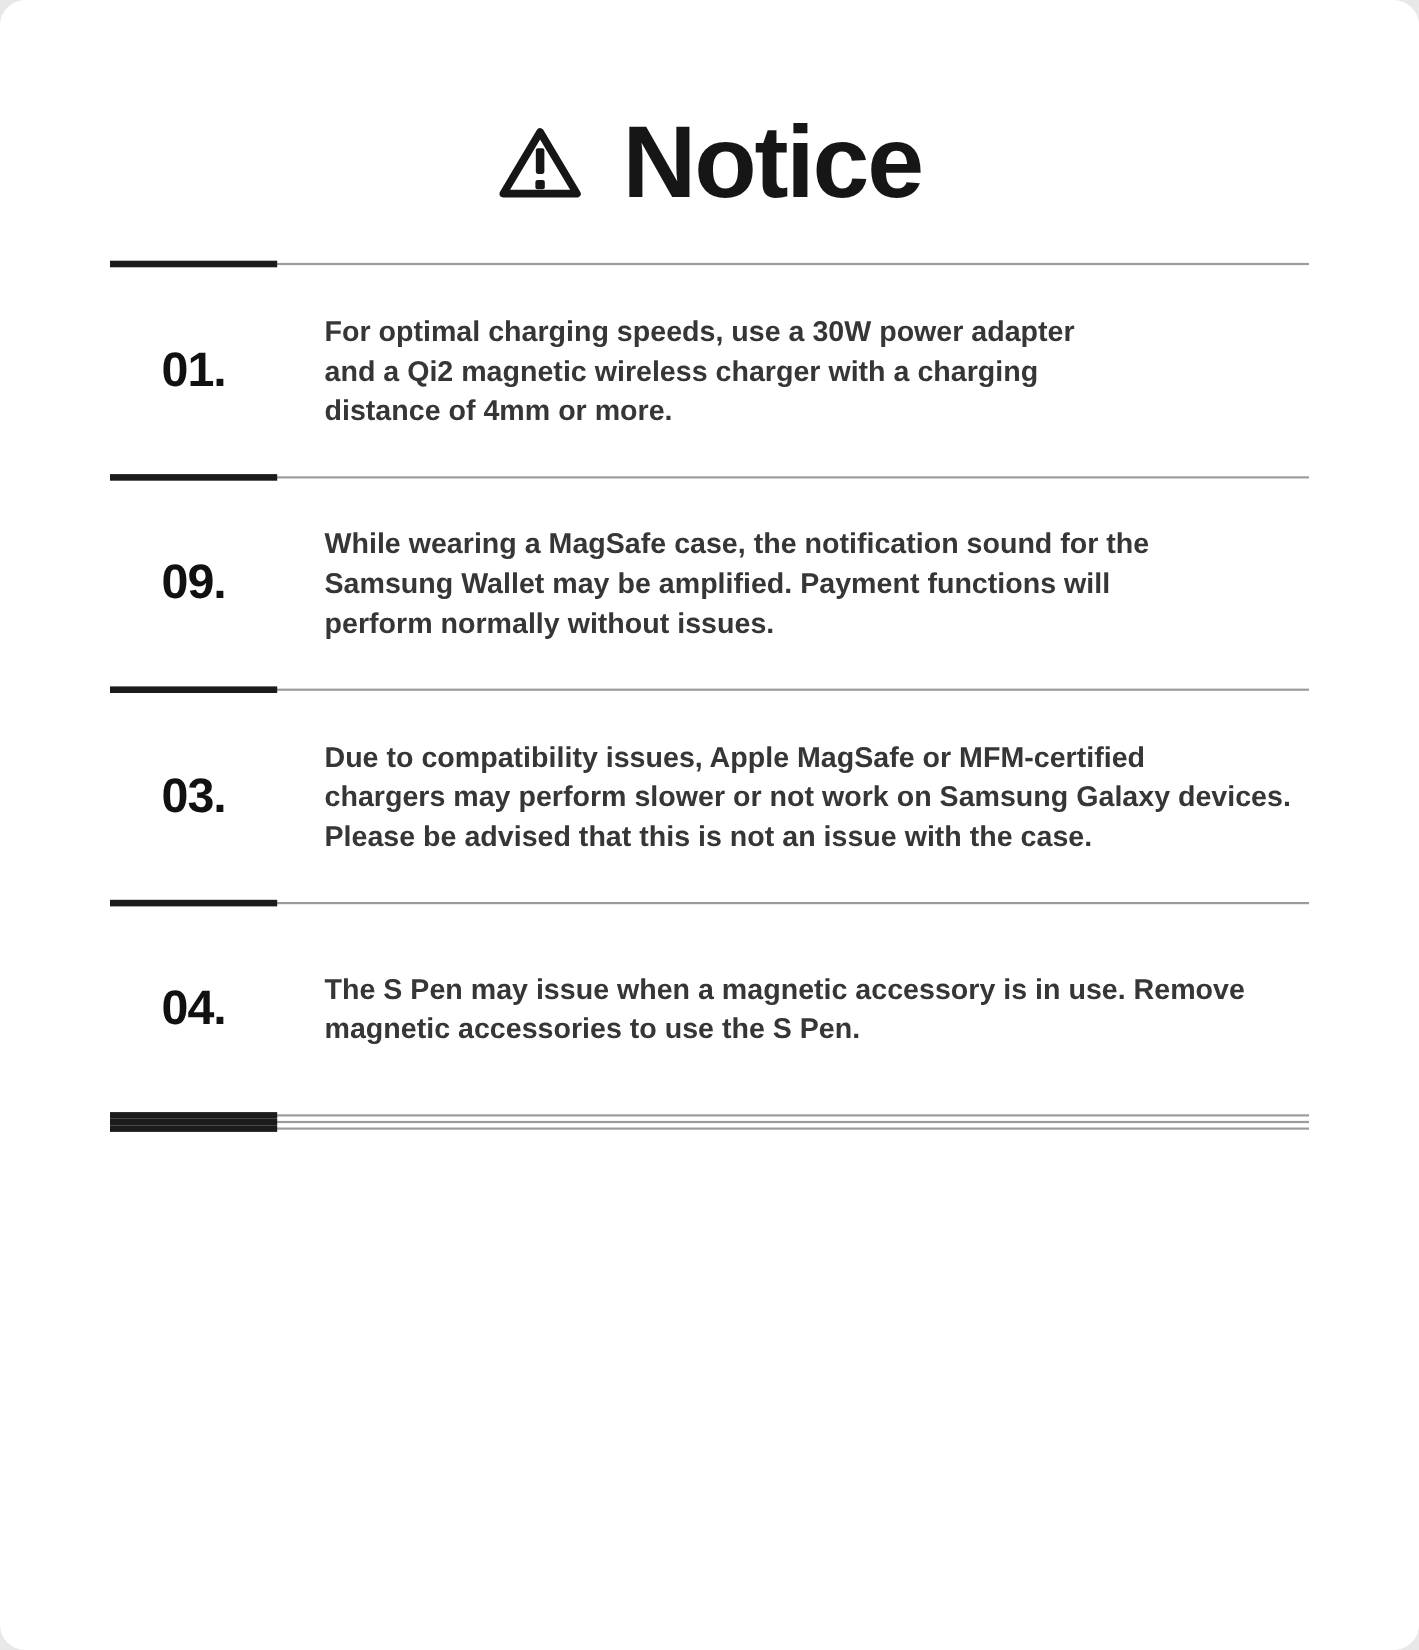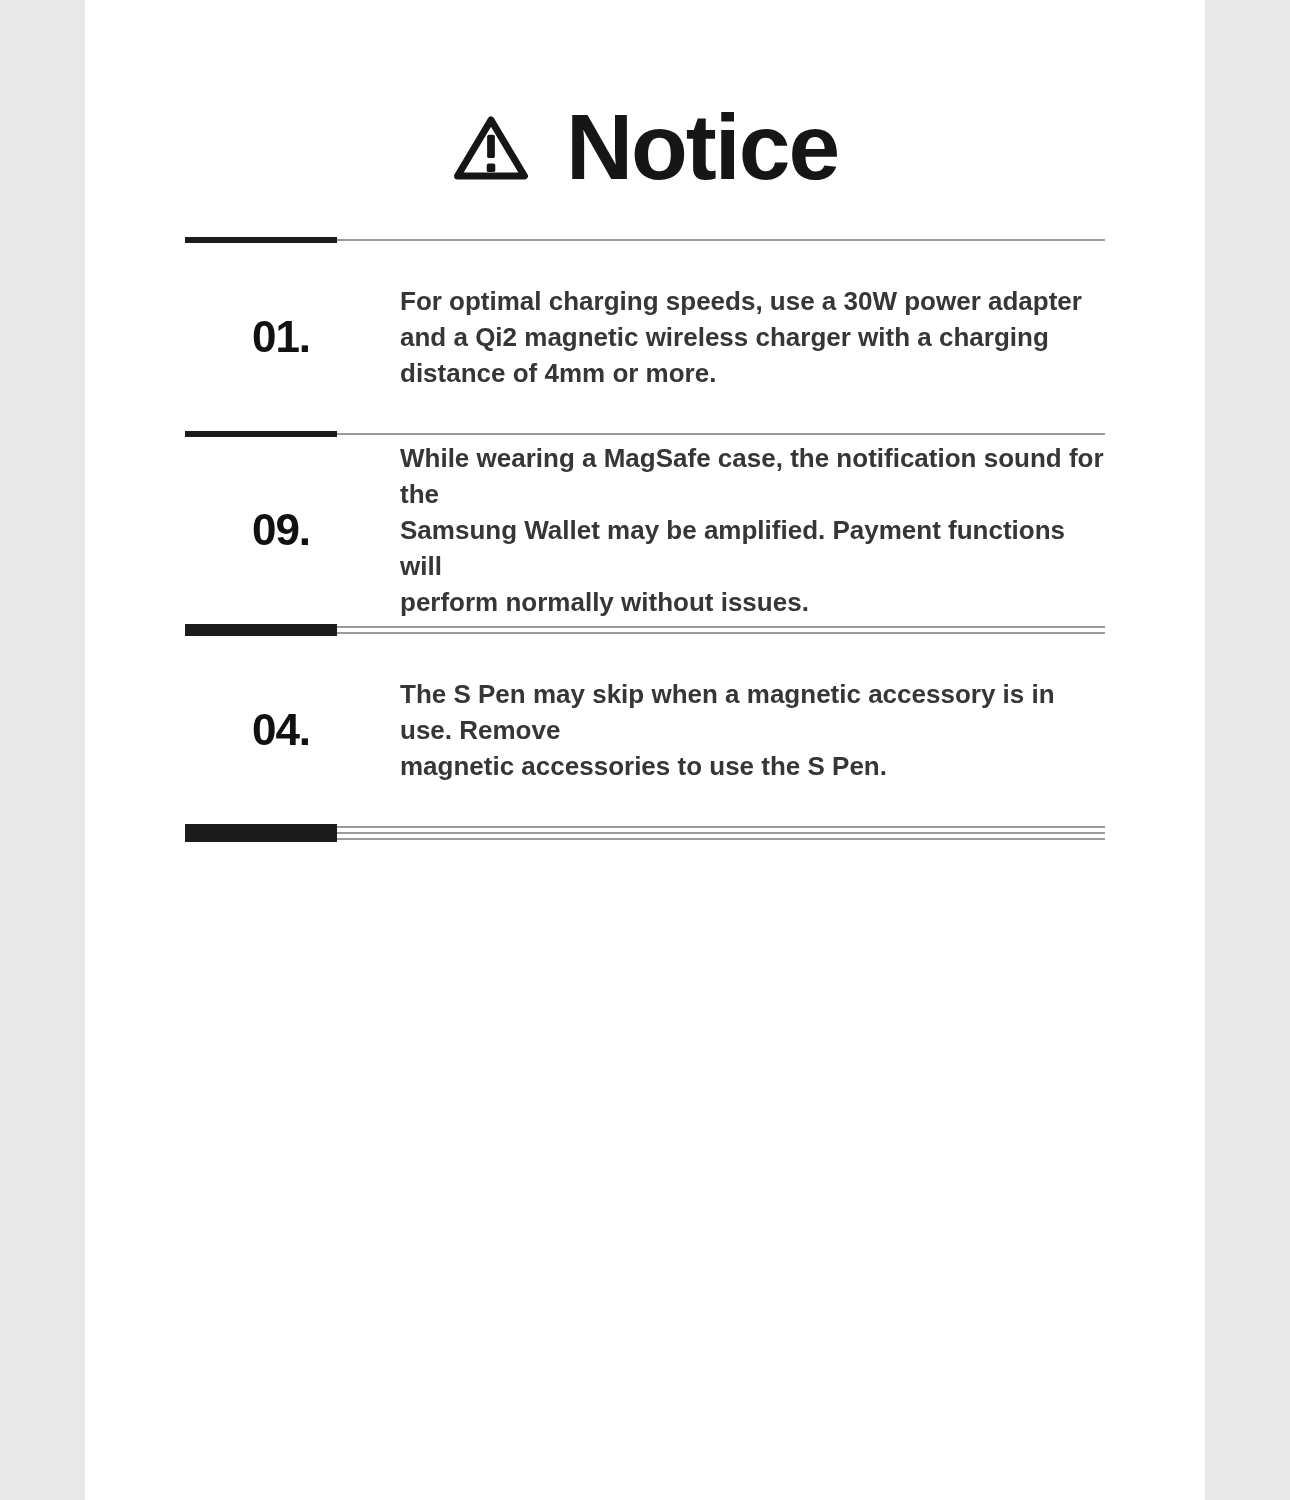--- a/index.html
+++ b/index.html
@@ -1,23 +1,24 @@
 <!DOCTYPE html>
 <html style="--background: #ffffff; --title: #161616; --number: #111111; --text: #363636; --divider-dark: #1b1b1b; --divider-light: #9b9b9b;"><head>
 <meta charset="utf-8">
 <style>
   html, body { margin: 0; padding: 0; background: #e8e8e8; }
   .page {
     position: relative;
-    width: 1120px;
+    width: 1290px;
     height: 1500px;
     margin: 0 auto;
     background: var(--background, #ffffff);
     font-family: "Liberation Sans", sans-serif;
     overflow: hidden;
+    border-radius: 23px;
   }
   
   .header {
     height: 237px;
     box-sizing: border-box;
     padding-top: 58px;
     display: flex;
     align-items: center;
     justify-content: center;
     gap: 36px;
@@ -48,21 +49,20 @@
     position: absolute;
     left: 0; top: 0; width: 152px; height: 6px;
     background: var(--divider-dark, #1b1b1b);
   }
   
   .item {
     height: 187.5px;
     padding: 0 100px;
     display: flex;
     align-items: center;
-    margin-left: 20px;
   }
   .num {
     flex: 0 0 152px;
     text-align: center;
     font-size: 44px;
     font-weight: 800;
     letter-spacing: -1px;
     color: var(--number, #111111);
   }
   .text {
@@ -99,25 +99,31 @@
   <div class="divider"></div>
 
   <section class="item">
     <div class="num">09.</div>
     <div class="text">While wearing a MagSafe case, the notification sound for the
 Samsung Wallet may be amplified. Payment functions will
 perform normally without issues.</div>
   </section>
   <div class="divider"></div>
 
+  <section class="item">
+    <div class="num">03.</div>
+    <div class="text">Due to compatibility issues, Apple MagSafe or MFM-certified
+chargers may perform slower or not work on Samsung Galaxy devices.
+Please be advised that this is not an issue with the case.</div>
+  </section>
   <div class="divider"></div>
 
   <section class="item">
     <div class="num">04.</div>
-    <div class="text">The S Pen may skip when a magnetic accessory is in use. Remove
+    <div class="text">The S Pen may issue when a magnetic accessory is in use. Remove
 magnetic accessories to use the S Pen.</div>
   </section>
   <div class="divider"></div>
 
   <div class="divider"></div>
 
   <div class="divider"></div>
 
 </div>
 

